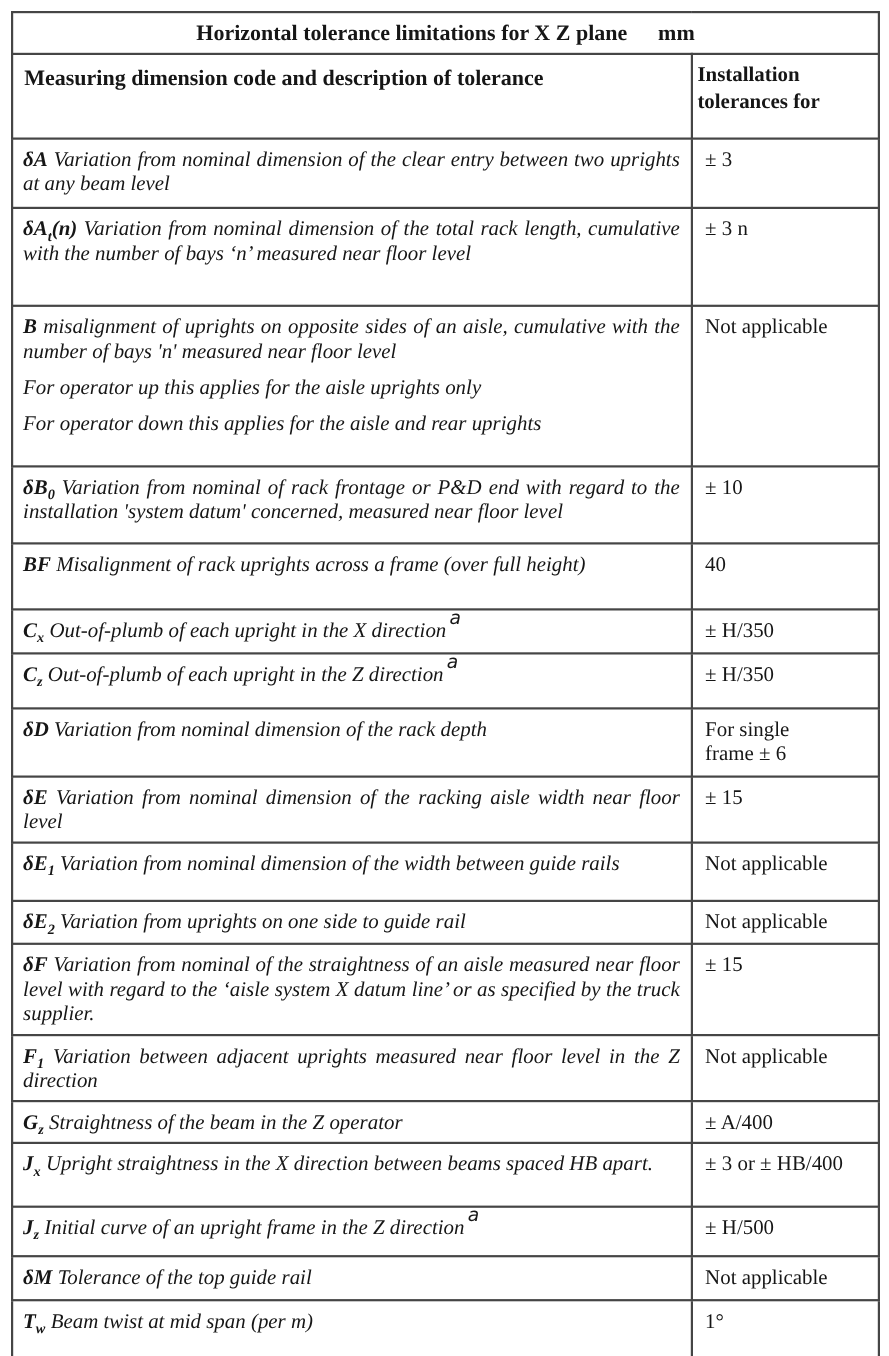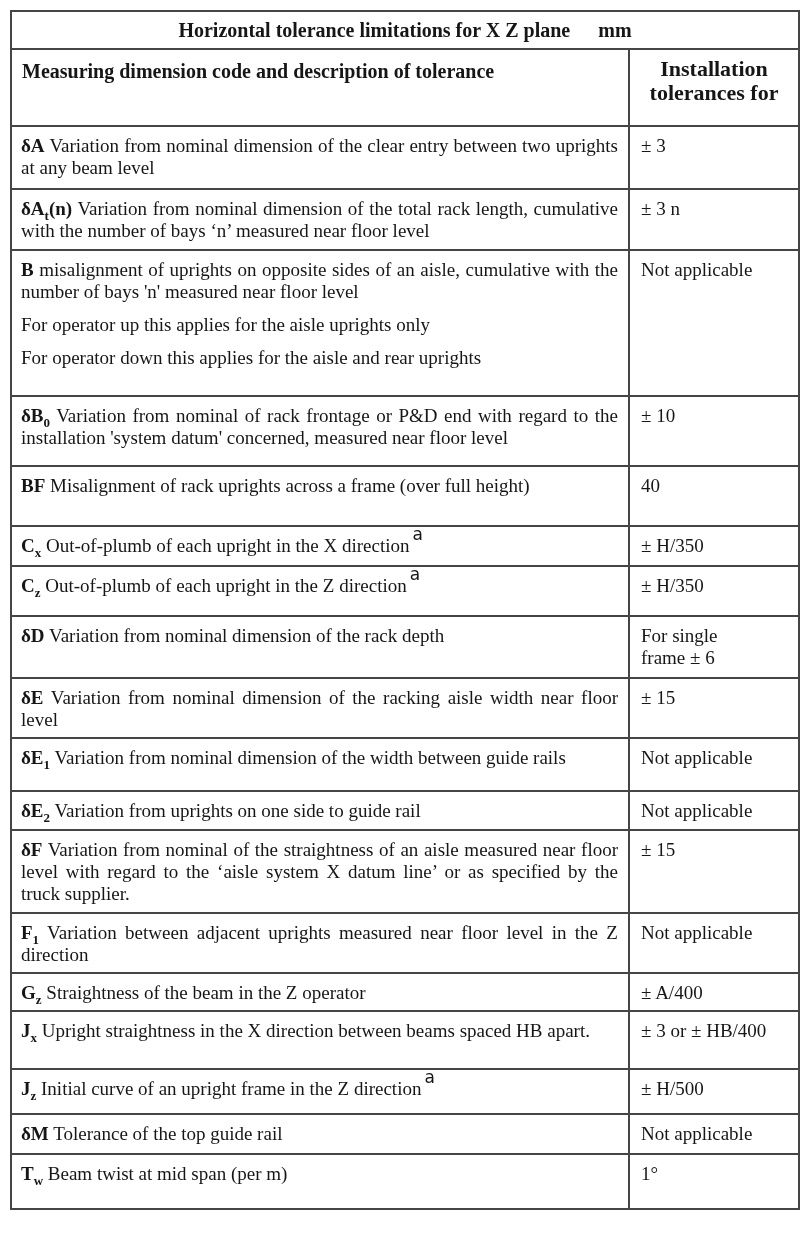--- a/index.html
+++ b/index.html
@@ -38,31 +38,31 @@
   }
   .title-cell .unit { margin-left: 28px; }
   .head-desc {
     font-weight: bold;
     font-size: 20px;
     line-height: 24px;
     padding: 9px 10px 10px 10px;
   }
   .head-val {
     font-weight: bold;
-    font-size: 22px;
+    font-size: 19px;
     line-height: 24px;
-    text-align: center;
     padding: 7px 4px 20px 4px;
     white-space: pre-line;
   }
   td.desc {
     font-size: 19px;
     line-height: 22px;
     text-align: justify;
     padding: 8px 10px 6px 9px;
+    font-style: italic;
   }
   td.desc .code { font-weight: bold; }
   td.desc sub {
     font-size: 13px;
     line-height: 0;
   }
   td.desc sup.note {
     font-family: "DejaVu Sans", sans-serif;
     font-size: 17px;
     line-height: 0;
@@ -102,21 +102,21 @@
       <td class="head-desc">Measuring dimension code and description of tolerance</td>
       <td class="head-val">Installation
 tolerances for</td>
     </tr>
 
     <tr style="height:63px">
       <td class="desc"><b class="code"><span>δA</span><sub></sub><span></span></b> <span>Variation from nominal dimension of the clear entry between two uprights at any beam level</span><sup class="note"></sup></td>
       <td class="val">± 3</td>
     </tr>
 
-    <tr style="height:61px">
+    <tr style="height:89px">
       <td class="desc"><b class="code"><span>δA</span><sub>t</sub><span>(n)</span></b> <span>Variation from nominal dimension of the total rack length, cumulative with the number of bays ‘n’ measured near floor level</span><sup class="note"></sup></td>
       <td class="val">± 3 n</td>
     </tr>
 
     <tr style="height:146px">
       <td class="desc"><b class="code"><span>B</span><sub></sub><span></span></b> <span>misalignment of uprights on opposite sides of an aisle, cumulative with the number of bays 'n' measured near floor level</span><div class="para">For operator up this applies for the aisle uprights only</div><div class="para">For operator down this applies for the aisle and rear uprights</div></td>
       <td class="val">Not applicable</td>
     </tr>
 
     <tr style="height:70px">

